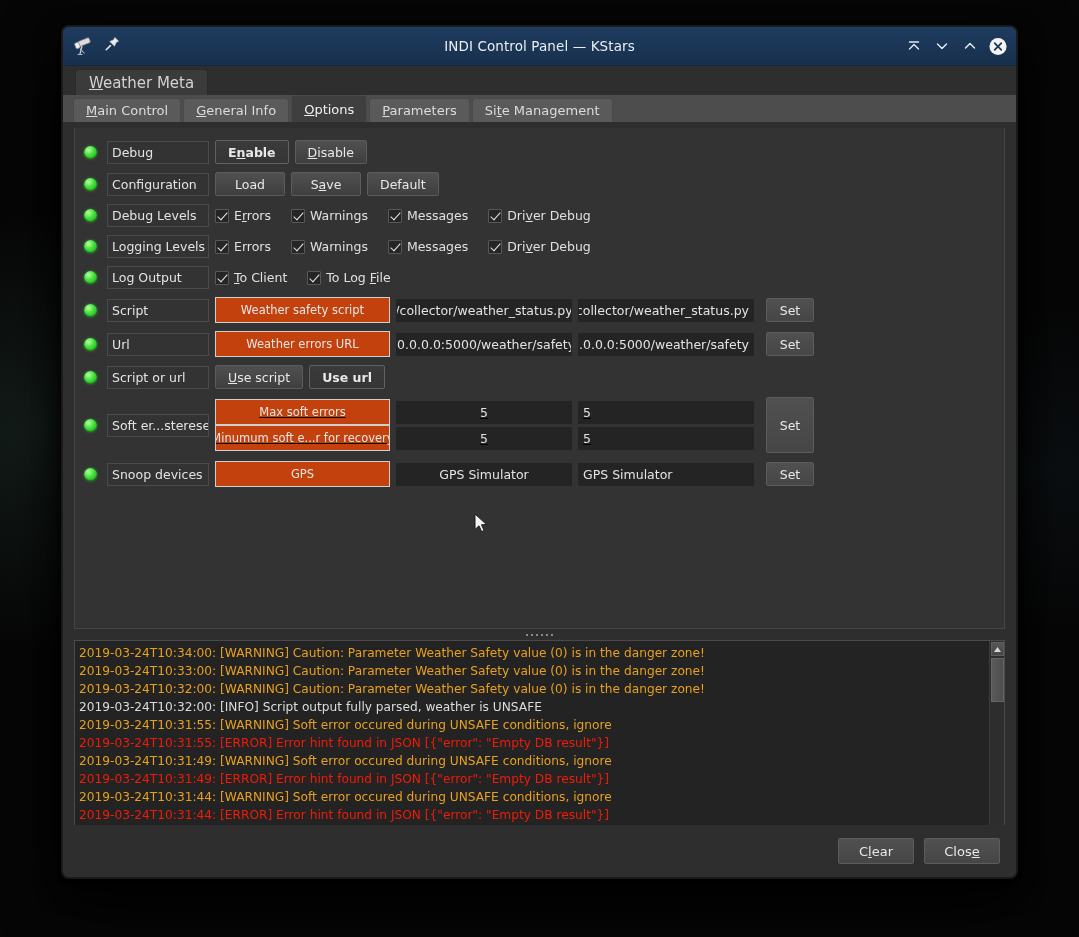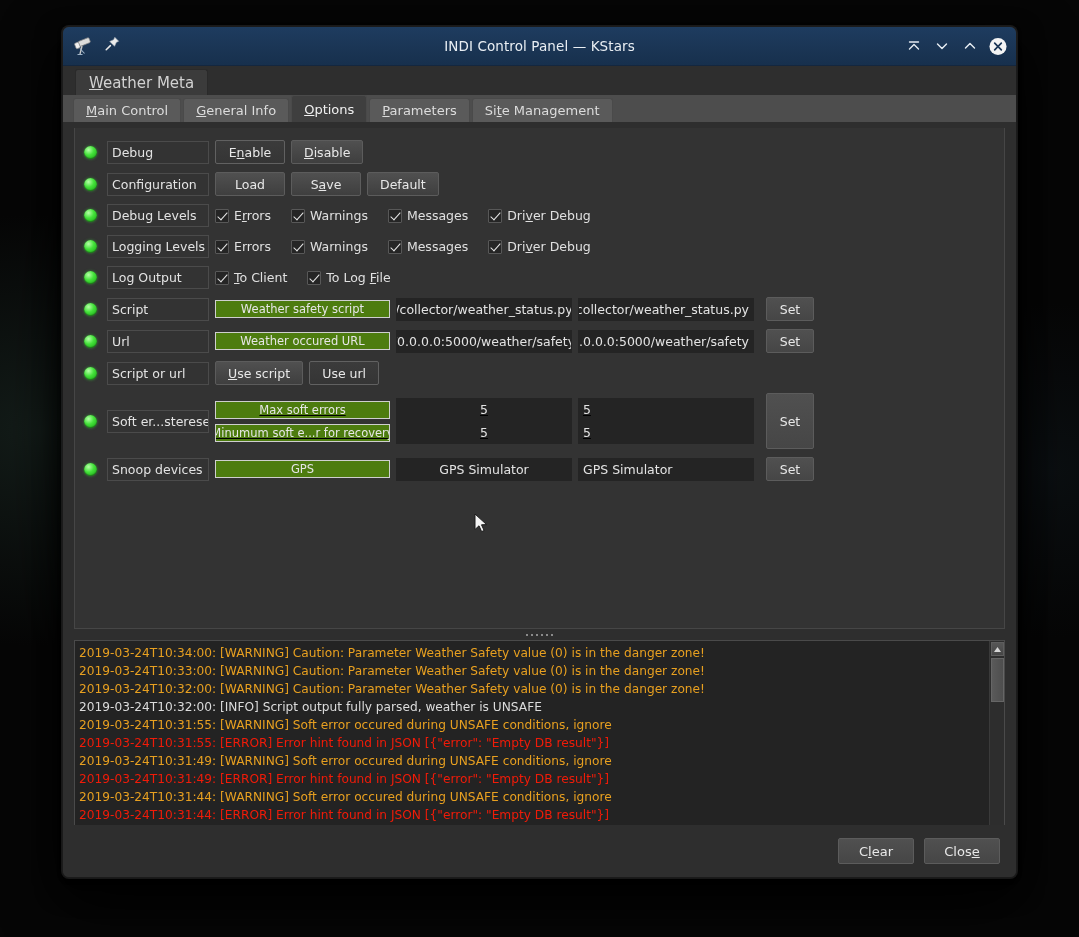--- a/index.html
+++ b/index.html
@@ -159,21 +159,21 @@
     color: #e8e8e8;
     background: linear-gradient(180deg, #505050 0%, #474747 52%, #3f3f3f 100%);
     border: 1px solid #5c5c5c;
     border-radius: 2px;
     display: inline-flex; align-items: center; justify-content: center;
     cursor: pointer;
     white-space: nowrap;
     font-family: "DejaVu Sans", sans-serif;
   }
   .btn.active {
-    font-weight: normal;
+    font-weight: bold;
     background: linear-gradient(180deg, #3b3b3b 0%, #353535 100%);
     border-color: #616161;
   }
 
   .cbwrap { display: flex; align-items: center; gap: 5px; margin-right: 14px; cursor: pointer; }
   .cbox {
     width: 14px; height: 14px;
     background: #252525;
     border: 1px solid #585858;
     border-radius: 1px;
@@ -185,24 +185,24 @@
     position: absolute; left: 4px; top: 0px;
     width: 4px; height: 9px;
     border: solid #e6e6e6;
     border-width: 0 1.6px 1.6px 0;
     transform: rotate(42deg);
   }
   .cblabel { font-size: 12.5px; color: #e0e0e0; white-space: nowrap; }
 
   
   .namecell {
-    flex: 0 0 175px; width: 175px; height: 18px;
+    flex: 0 0 175px; width: 175px; height: 26px;
     display: flex; align-items: center; justify-content: center;
     font-size: 11.5px; color: #e6e6e6;
-    background: #4d7c0f;
+    background: #c2410c;
     border: 1px solid #cfcfcf;
     overflow: hidden; white-space: nowrap;
   }
   .valcell {
     flex: 0 0 176px; width: 176px; height: 23px;
     display: flex; align-items: center; justify-content: center;
     font-size: 12.5px; color: #e3e3e3;
     background: #242424;
     border: 1px solid #242424;
     overflow: hidden; white-space: nowrap;
@@ -470,21 +470,21 @@
         <span class="plabel">Script</span>
         <span class="namecell">Weather safety script</span>
         <span class="valcell clip-left">/collector/weather_status.py</span>
         <span class="editcell clip-left">/collector/weather_status.py</span>
         <span class="setbtn">Set</span>
       </div>
 
       <div class="prow">
         <span class="led"></span>
         <span class="plabel">Url</span>
-        <span class="namecell">Weather occured URL</span>
+        <span class="namecell">Weather errors URL</span>
         <span class="valcell clip-left">/0.0.0.0:5000/weather/safety</span>
         <span class="editcell clip-left">/0.0.0.0:5000/weather/safety</span>
         <span class="setbtn">Set</span>
       </div>
 
       <div class="prow">
         <span class="led"></span>
         <span class="plabel">Script or url</span>
         <span class="btn"><u>U</u>se script</span>
         <span class="btn active">Use url</span>

